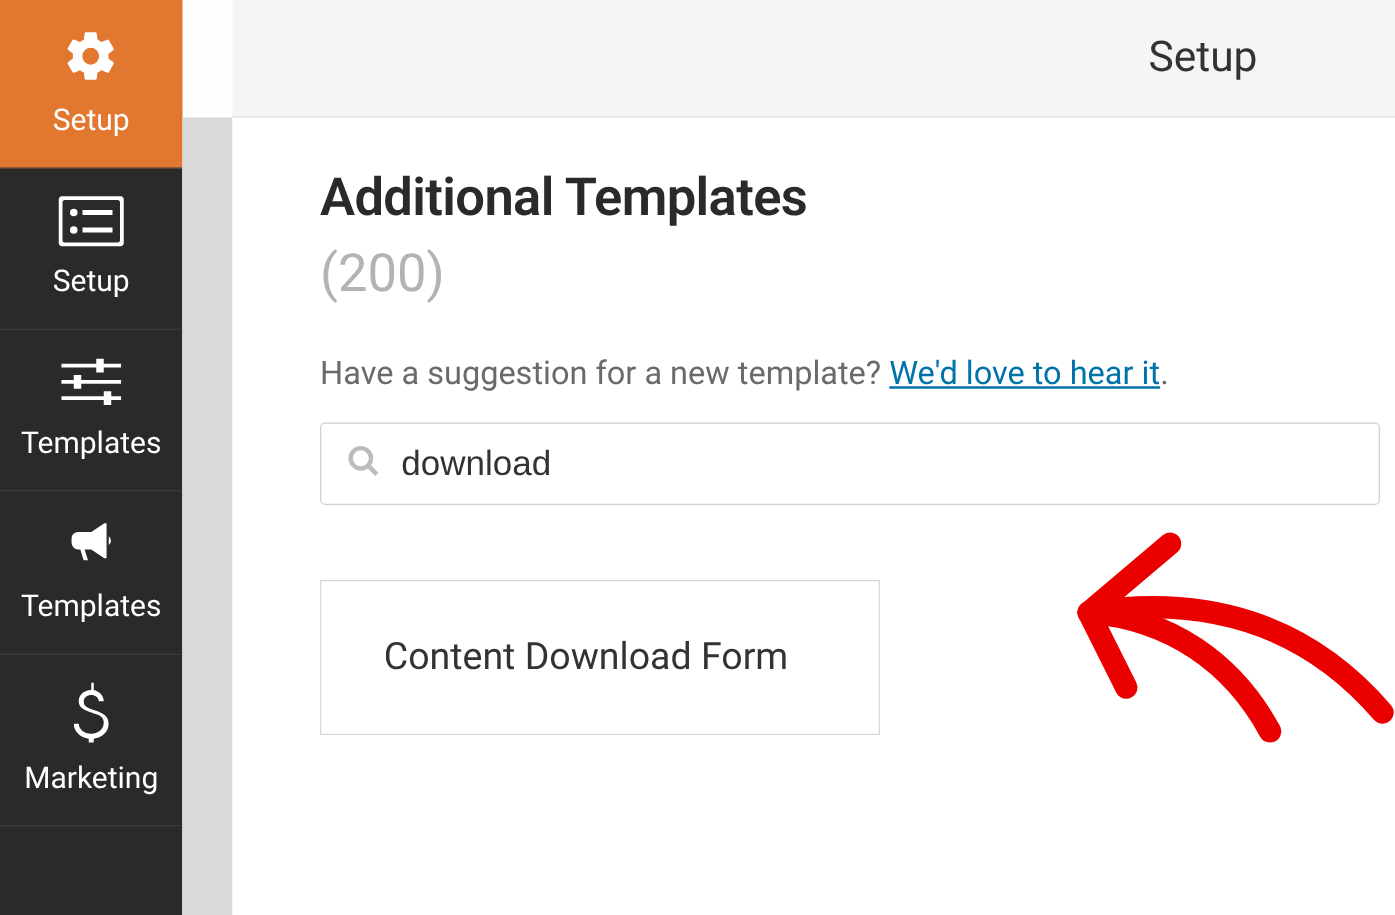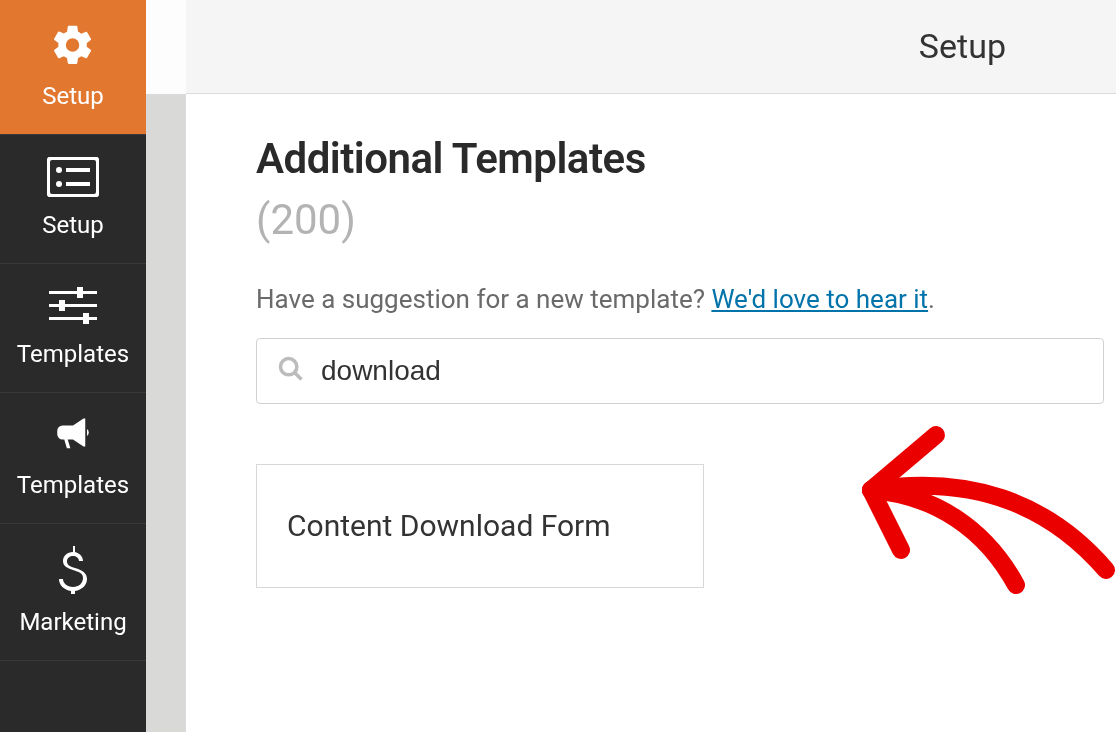--- a/index.html
+++ b/index.html
@@ -128,21 +128,21 @@
       border: none;
       outline: none;
       font-size: 28px;
       color: #333;
       flex: 1;
       background: transparent;
     }
     .template-card {
       border: 1px solid #d8d8d8;
       width: 448px;
-      padding: 40px 30px;
+      padding: 40px 50px;
       cursor: pointer;
       position: relative;
     }
     .template-card .card-title {
       font-size: 30px;
       color: #333;
       line-height: 1.4;
       font-weight: 400;
     }
     

